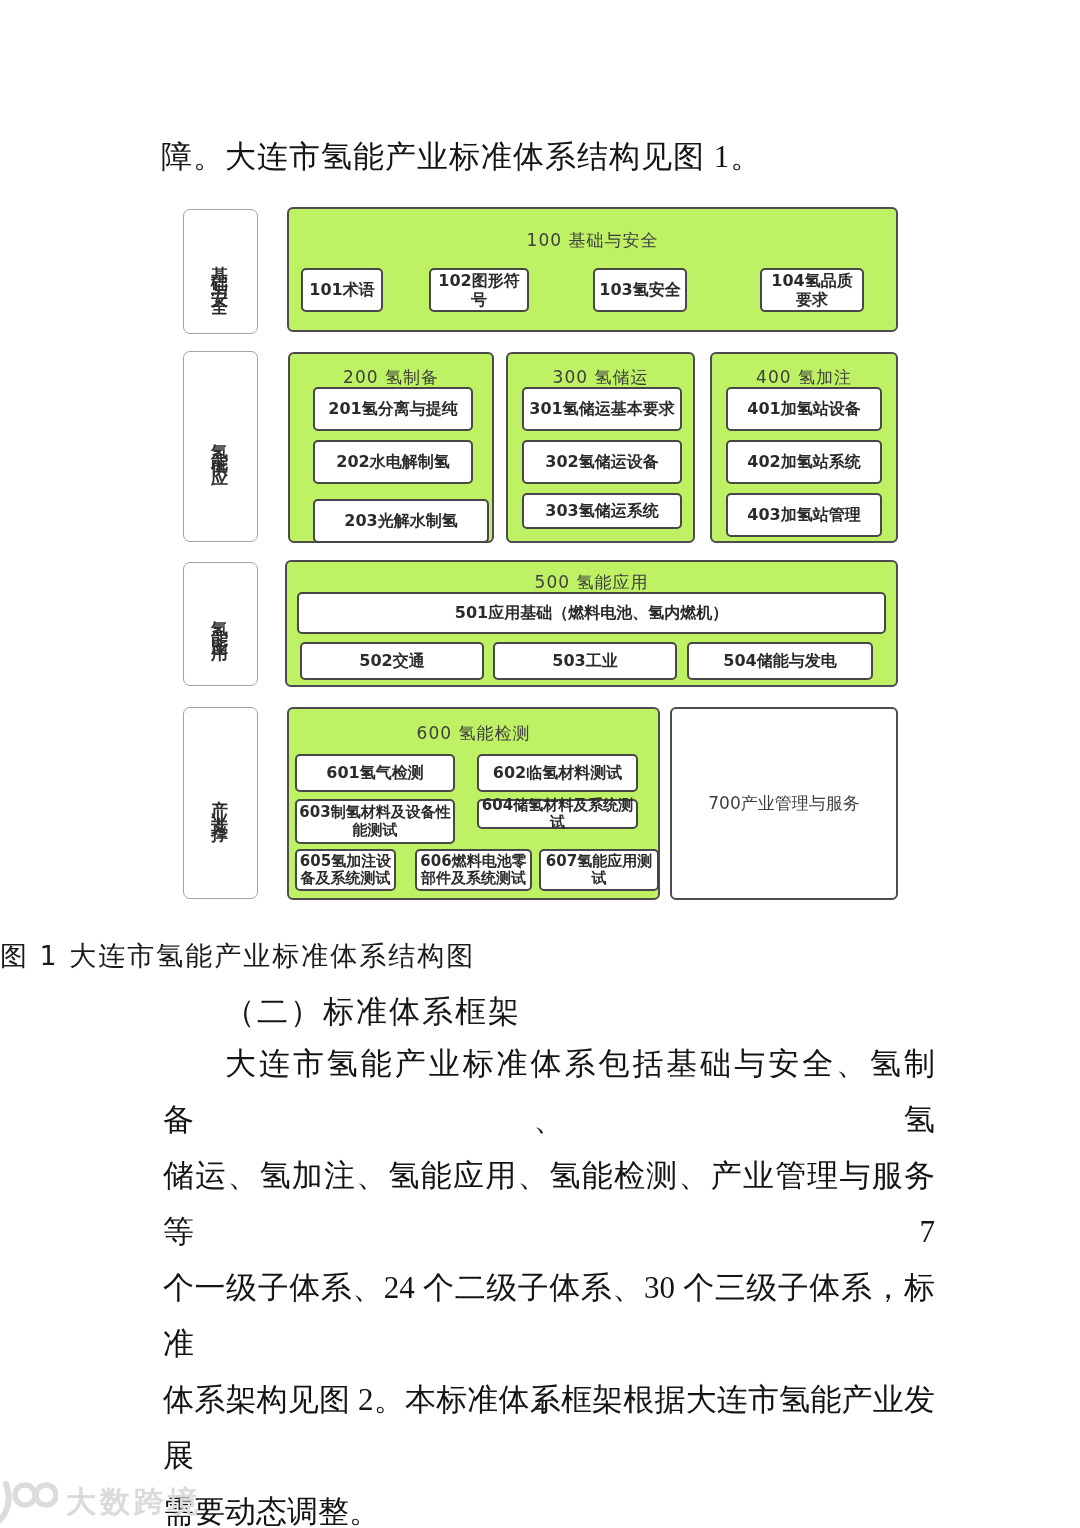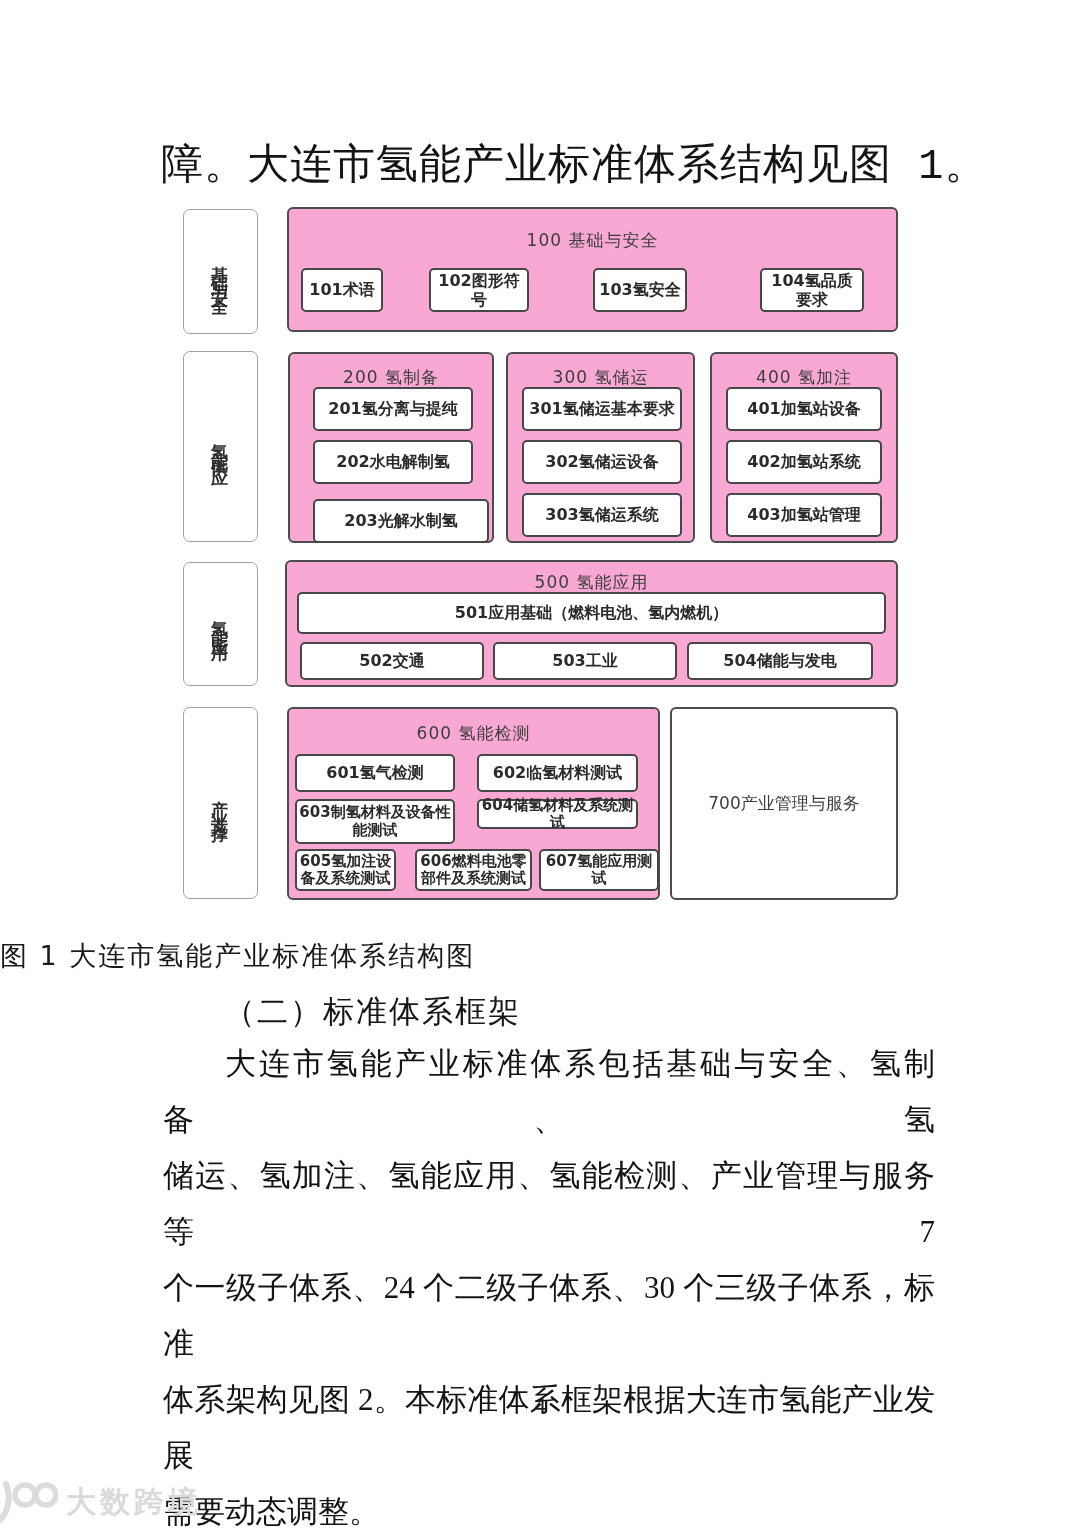--- a/index.html
+++ b/index.html
@@ -1,30 +1,30 @@
 <!DOCTYPE html>
 <html><head>
 <meta charset="utf-8">
 <style>
   html,body{margin:0;padding:0;background:#ffffff;}
   .page{position:relative;width:1080px;height:1528px;background:#ffffff;overflow:hidden;
         font-family:"DejaVu Sans","Liberation Sans",sans-serif;}
 
   
   .intro{position:absolute;left:161px;top:136px;margin:0;width:800px;
-         font-family:Liberation Mono, monospace;
-         font-size:42px;color:#141414;letter-spacing:1px;white-space:nowrap;}
+         font-family:Liberation Serif, serif;
+         font-size:31px;color:#141414;letter-spacing:1px;white-space:nowrap;}
 
   
   .diagram{position:absolute;left:183px;top:207px;width:715px;height:697px;}
   .side{position:absolute;border:1.5px solid #a2a2a2;border-radius:7px;background:#fff;
         display:flex;align-items:center;justify-content:center;}
   .vtext{writing-mode:vertical-lr;text-orientation:upright;
          font-weight:bold;font-size:17px;letter-spacing:8px;color:#2d2d2d;}
-  .cont{position:absolute;border:2px solid #4c4c4c;border-radius:6px;background:#f9a8d4;box-sizing:border-box;padding-left:20px;}
+  .cont{position:absolute;border:2px solid #4c4c4c;border-radius:6px;background:#bef264;box-sizing:border-box;padding-left:20px;}
   .gtitle{position:absolute;left:0;width:100%;text-align:center;
           font-size:17px;color:#3e3e3e;font-weight:400;letter-spacing:1px;}
   .node{position:absolute;border:2px solid #474747;border-radius:5px;background:#fff;
         display:flex;align-items:center;justify-content:center;box-sizing:border-box;
         font-weight:bold;font-size:16px;color:#2b2b2b;text-align:center;line-height:1.2;padding:1px 2px;}
   .node.small{font-size:15px;line-height:1.15;}
   .plainbox{position:absolute;border:2px solid #4c4c4c;border-radius:6px;background:#fff;box-sizing:border-box;
         display:flex;align-items:center;justify-content:center;
         font-size:17px;color:#3e3e3e;font-weight:400;}
 
@@ -72,21 +72,21 @@
     <div class="cont" style="left:105px;top:145px;width:206px;height:191px">
       <div class="gtitle" style="top:12px">200 氢制备</div>
       <div class="node" style="left:23px;top:33px;width:160px;height:44px">201氢分离与提纯</div>
       <div class="node" style="left:23px;top:86px;width:160px;height:44px">202水电解制氢</div>
       <div class="node" style="left:23px;top:145px;width:176px;height:44px">203光解水制氢</div>
     </div>
     <div class="cont" style="left:323px;top:145px;width:189px;height:191px">
       <div class="gtitle" style="top:12px">300 氢储运</div>
       <div class="node" style="left:14px;top:33px;width:160px;height:44px">301氢储运基本要求</div>
       <div class="node" style="left:14px;top:86px;width:160px;height:44px">302氢储运设备</div>
-      <div class="node" style="left:14px;top:139px;width:160px;height:44px">303氢储运系统</div>
+      <div class="node" style="left:14px;top:139px;width:160px;height:36px">303氢储运系统</div>
     </div>
     <div class="cont" style="left:527px;top:145px;width:188px;height:191px">
       <div class="gtitle" style="top:12px">400 氢加注</div>
       <div class="node" style="left:14px;top:33px;width:156px;height:44px">401加氢站设备</div>
       <div class="node" style="left:14px;top:86px;width:156px;height:44px">402加氢站系统</div>
       <div class="node" style="left:14px;top:139px;width:156px;height:44px">403加氢站管理</div>
     </div>
 
     <div class="side" style="left:0;top:355px;width:73px;height:122px">
       <span class="vtext">氢能应用</span>

